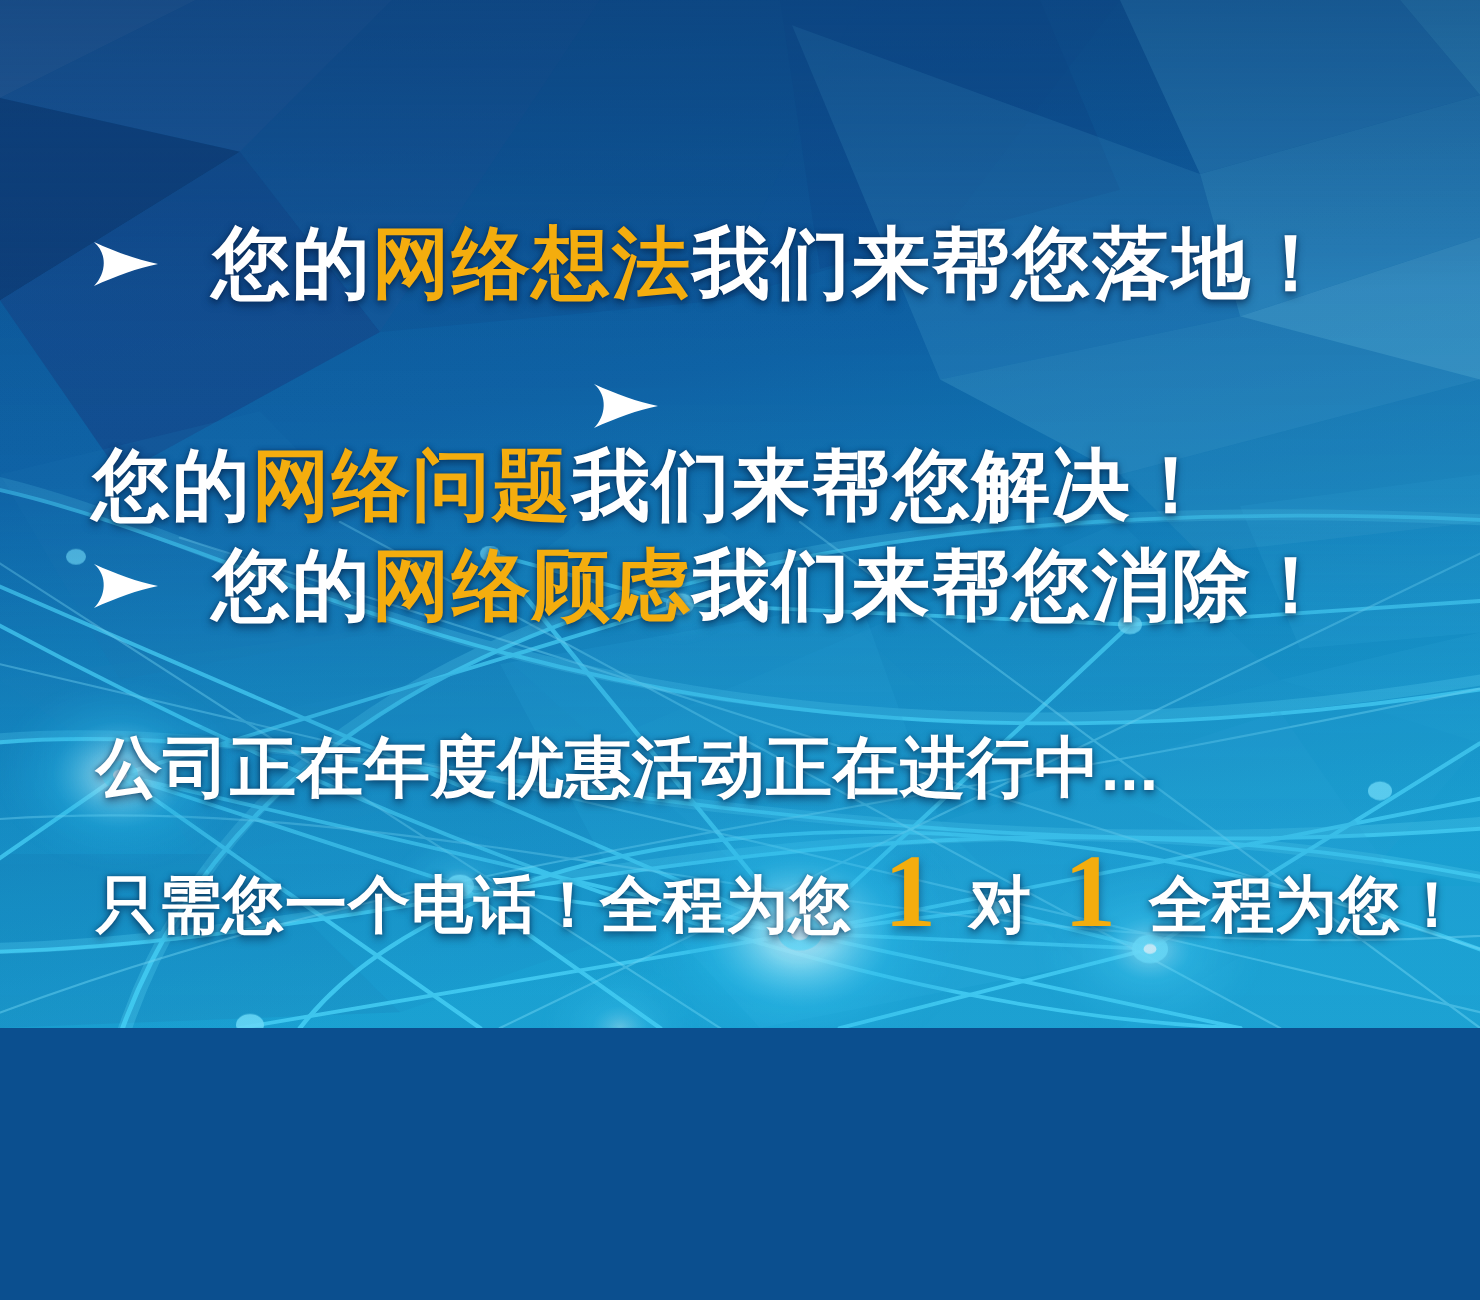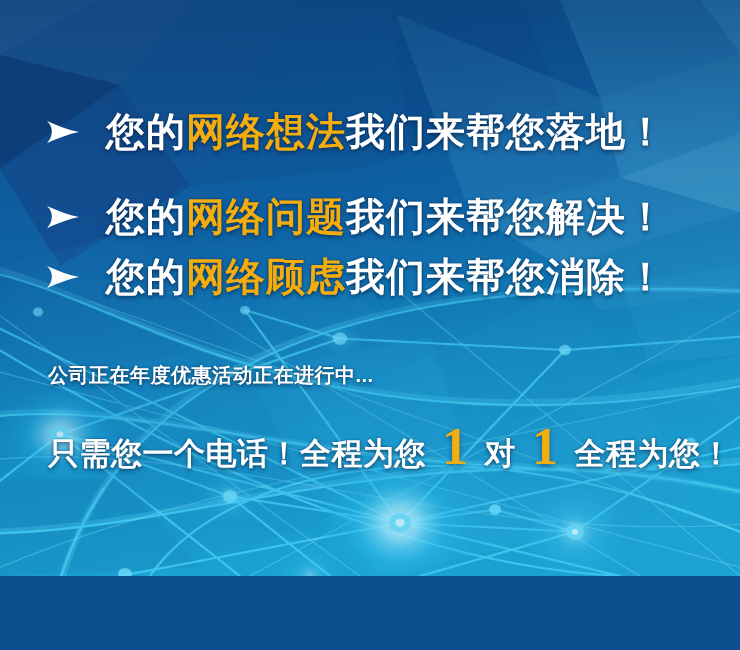--- a/index.html
+++ b/index.html
@@ -3,21 +3,21 @@
 <meta charset="utf-8">
 <style>
   html, body {
     margin: 0;
     padding: 0;
     background: #0b4f8f;
   }
   #banner {
     position: relative;
     width: 740px;
-    height: 576px;
+    height: 514px;
     overflow: hidden;
     font-family: "Liberation Sans", "DejaVu Sans", sans-serif;
     background: #701a75;
     user-select: none;
   }
   
   .bg-layer {
     position: absolute;
     inset: 0;
     width: 100%;
@@ -61,36 +61,36 @@
     letter-spacing: 1px;
     color: #ffffff;
     text-shadow:
       0 2px 4px rgba(0,22,55,0.55),
       0 0 2px rgba(0,30,70,0.5);
   }
   .hl-text .hi {
     color: #f4ad0e;
   }
   .line1 { top: 105px; }
-  .line2 { top: 190px; }
-  .line3 { top: 250px; }
+  .line2 { top: 190px; flex-direction: column; }
+  .line3 { top: 266px; }
 
   .subline {
     position: absolute;
     left: 48px;
     white-space: nowrap;
     color: #ffffff;
     font-weight: bold;
     text-shadow:
       0 2px 4px rgba(0,22,55,0.55),
       0 0 2px rgba(0,30,70,0.5);
   }
   .sub1 {
     top: 362px;
-    font-size: 20px;
+    font-size: 33px;
     letter-spacing: 0.5px;
   }
   .sub2 {
     top: 424px;
     font-size: 31px;
     letter-spacing: 0.5px;
     display: flex;
     align-items: baseline;
     font-family: Liberation Serif, serif;
   }

